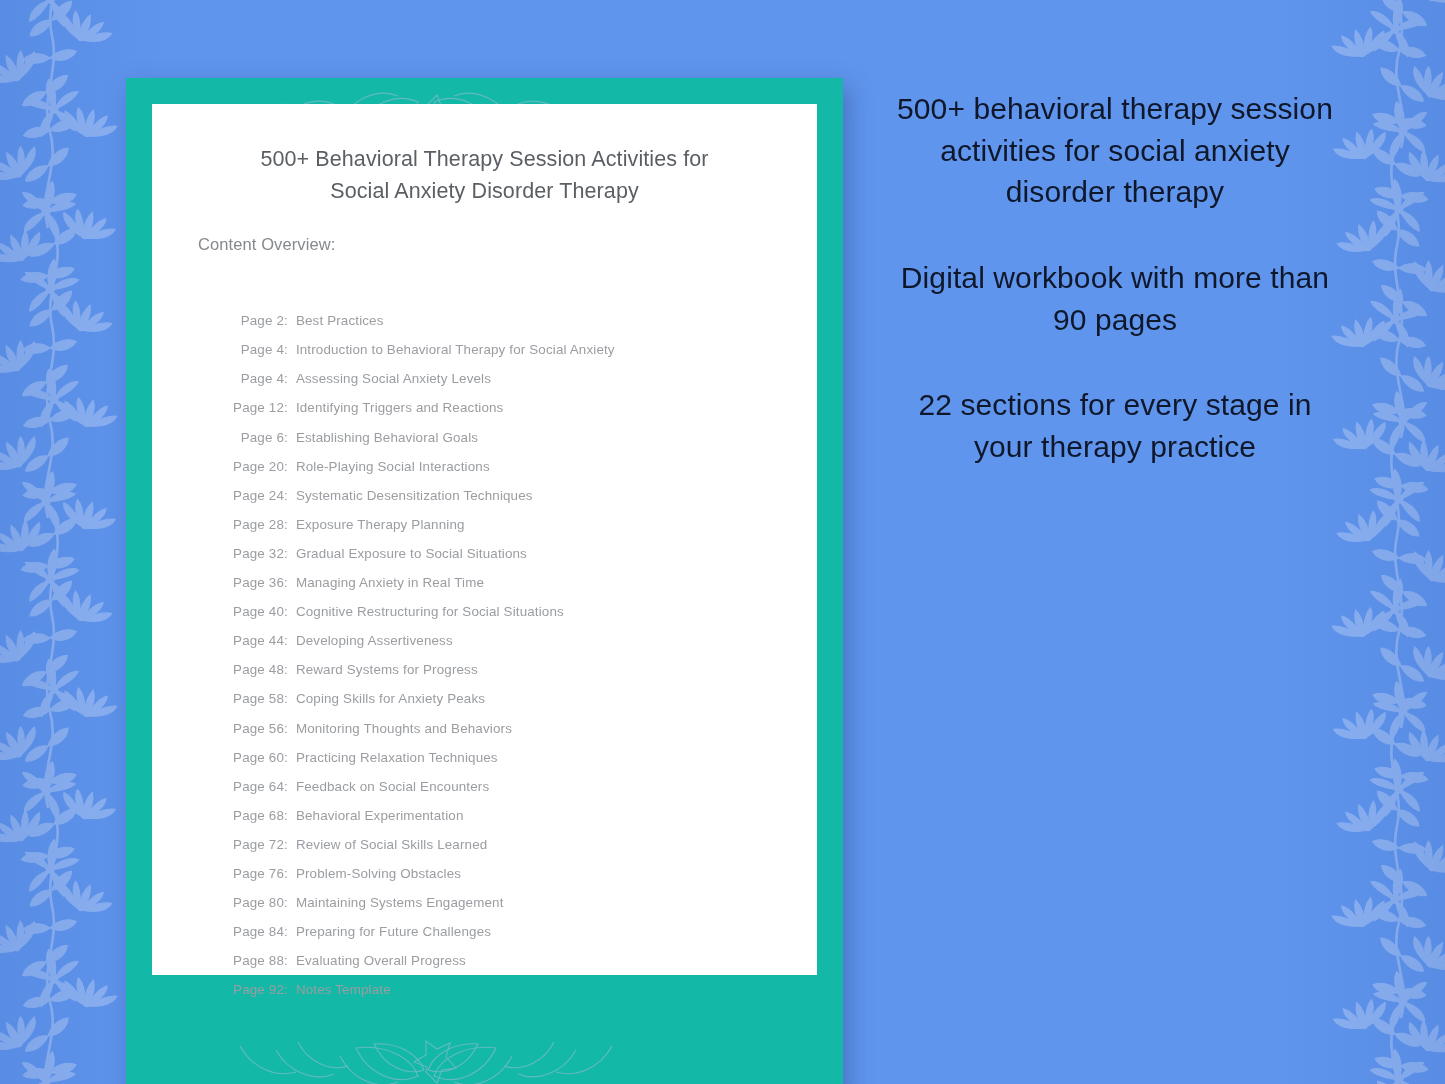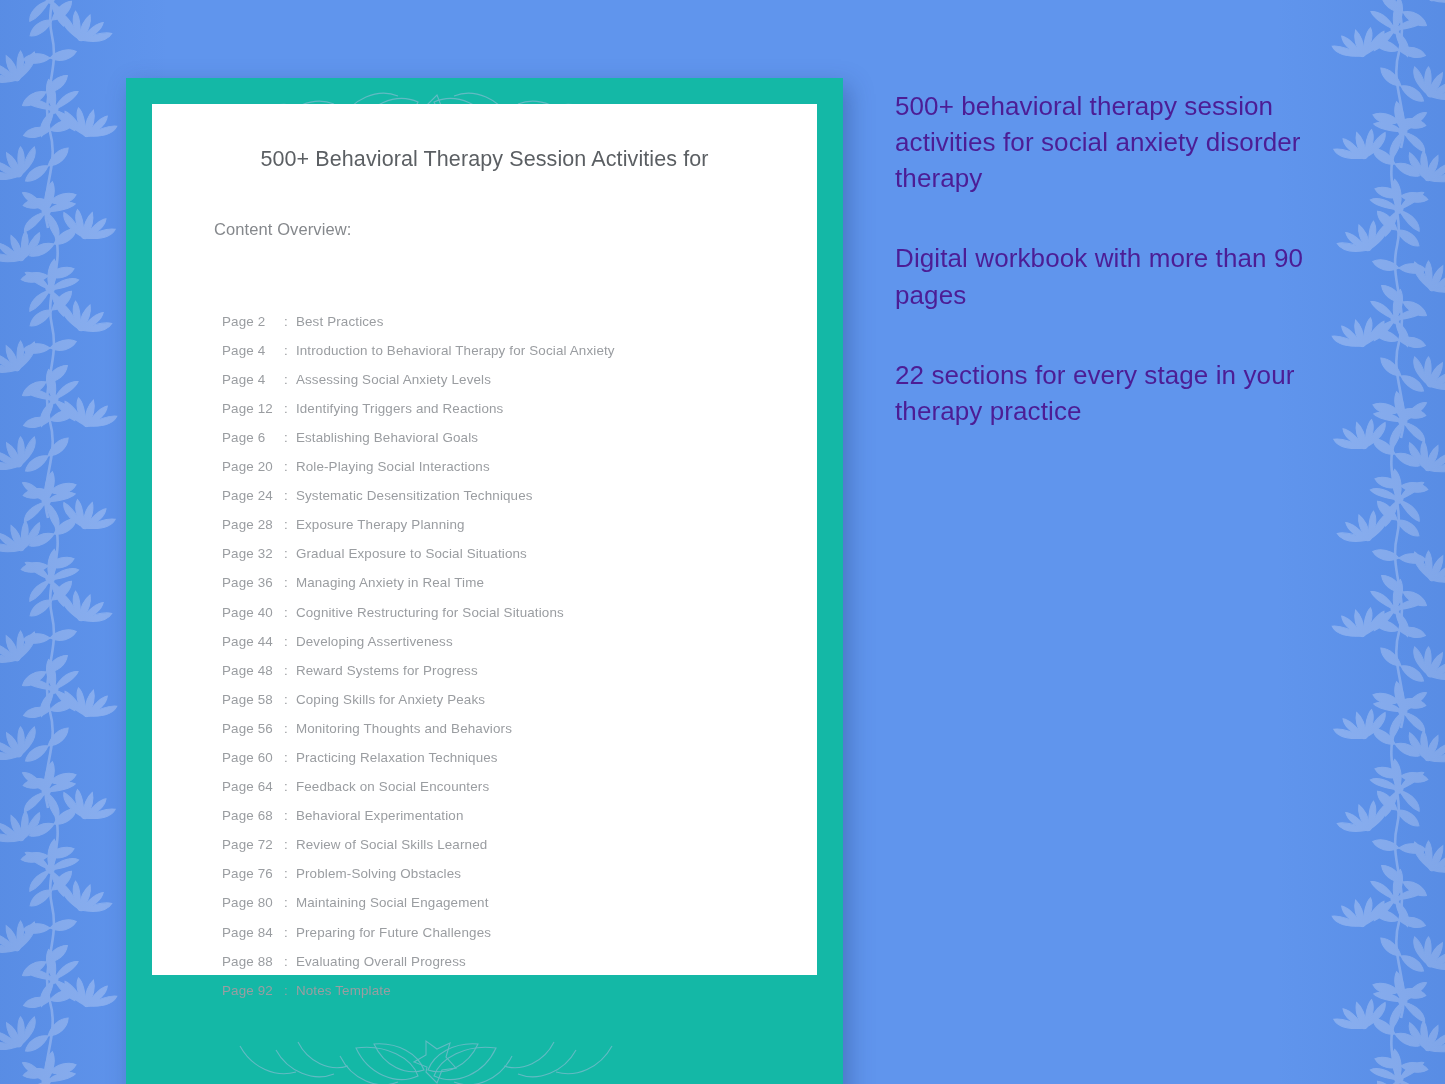--- a/index.html
+++ b/index.html
@@ -88,21 +88,21 @@
     padding: 40px 56px 0 56px;
     font-size: 21.5px;
     font-weight: 400;
     line-height: 1.47;
     text-align: center;
     color: #5b5f63;
     letter-spacing: 0.1px;
   }
 
   #overview-label {
-    margin: 16px;
+    margin: 0;
     padding: 28px 0 0 46px;
     font-size: 16.5px;
     font-weight: 400;
     color: #85888c;
     letter-spacing: 0.1px;
   }
 
   #toc {
     list-style: none;
     margin: 0;
@@ -114,45 +114,47 @@
     padding: 0 0 0 70px;
     height: 29.1px;
     font-size: 13.4px;
     color: #9a9da1;
     letter-spacing: 0.15px;
     white-space: nowrap;
   }
   .toc-page {
     display: inline-block;
     min-width: 62px;
+    text-align: right;
     flex: 0 0 auto;
   }
   .toc-colon {
     flex: 0 0 auto;
   }
   .toc-title {
     padding-left: 8px;
     flex: 0 0 auto;
     margin-top: 45px;
   }
 
   
   #promo {
     position: absolute;
     left: 895px;
     top: 88px;
     width: 440px;
   }
   #promo p {
     margin: 0 0 44px 0;
-    color: #4c1d95;
-    font-size: 26px;
+    color: #0f172a;
+    font-size: 30px;
     font-weight: 400;
     line-height: 1.39;
     letter-spacing: 0.1px;
+    text-align: center;
   }
   #promo p:last-child { margin-bottom: 0; }
 </style>
 </head>
 <body>
 
 <div id="stage">
 
   <svg class="vine left" viewBox="0 0 150 1124" preserveAspectRatio="none" aria-hidden="true">
     <defs>
@@ -311,21 +313,21 @@
           <path d="M150,20 C138,-2 112,-12 92,-4"></path>
           <path d="M-128,28 C-118,8 -96,-2 -78,4"></path>
           <path d="M128,28 C118,8 96,-2 78,4"></path>
           <path d="M-186,24 C-174,2 -150,-8 -130,-2"></path>
           <path d="M186,24 C174,2 150,-8 130,-2"></path>
         </g>
       </g>
     </svg>
 
     <div id="doc-inner">
-      <h1 id="doc-title"><span>500+ Behavioral Therapy Session Activities for</span><br></h1>
+      <h1 id="doc-title"><span>500+ Behavioral Therapy Session Activities for</span><br><span>Social Anxiety Disorder Therapy</span></h1>
       <p id="overview-label">Content Overview:</p>
       <ul id="toc">
           <li>
             <span class="toc-page">Page 2</span>
             <span class="toc-colon">:</span>
             <span class="toc-title">Best Practices</span>
           </li>
           <li>
             <span class="toc-page">Page 4</span>
             <span class="toc-colon">:</span>
@@ -417,21 +419,21 @@
             <span class="toc-title">Review of Social Skills Learned</span>
           </li>
           <li>
             <span class="toc-page">Page 76</span>
             <span class="toc-colon">:</span>
             <span class="toc-title">Problem-Solving Obstacles</span>
           </li>
           <li>
             <span class="toc-page">Page 80</span>
             <span class="toc-colon">:</span>
-            <span class="toc-title">Maintaining Social Engagement</span>
+            <span class="toc-title">Maintaining Systems Engagement</span>
           </li>
           <li>
             <span class="toc-page">Page 84</span>
             <span class="toc-colon">:</span>
             <span class="toc-title">Preparing for Future Challenges</span>
           </li>
           <li>
             <span class="toc-page">Page 88</span>
             <span class="toc-colon">:</span>
             <span class="toc-title">Evaluating Overall Progress</span>

